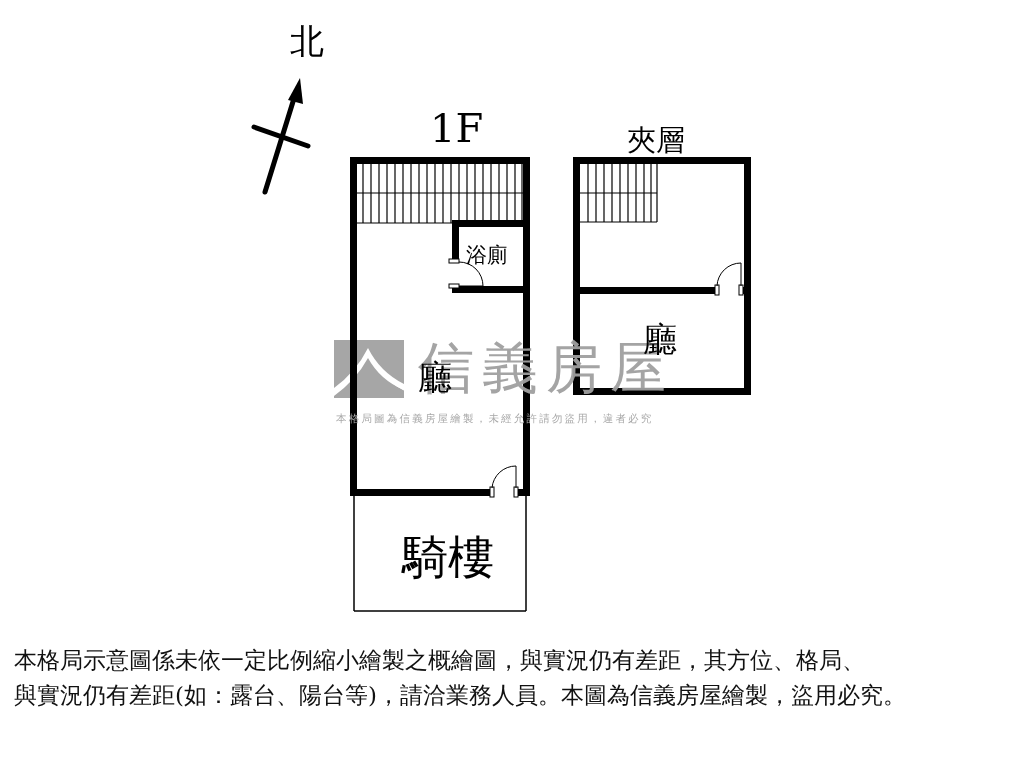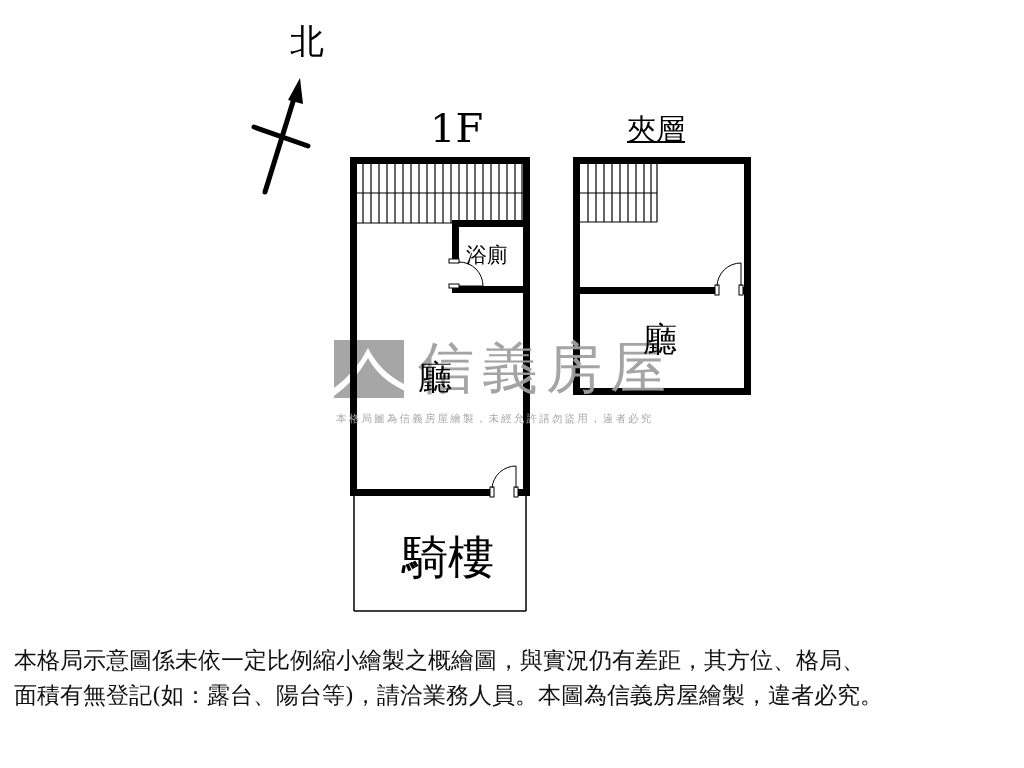--- a/index.html
+++ b/index.html
@@ -176,24 +176,24 @@
     </g>
   </g>
 </svg>
 
 <div class="watermark-brand">信義房屋</div>
 <div class="watermark-sub">本格局圖為信義房屋繪製，未經允許請勿盜用，違者必究</div>
 
 <div class="label" style="left:290px; top:24px; font-size:34px; line-height:1;">北</div>
 
 <div class="label" style="left:414px; top:108px; font-size:40px; line-height:1;margin-left:16px;">1F</div>
-<div class="label" style="left:627px; top:115px; font-size:29px; line-height:1;text-decoration:underline;">夾層</div>
+<div class="label" style="left:627px; top:126px; font-size:29px; line-height:1;">夾層</div>
 
 <div class="label" style="left:466px; top:245px; font-size:21px; line-height:1;">浴廁</div>
 <div class="label" style="left:418px; top:360px; font-size:34px; line-height:1;">廳</div>
 <div class="label" style="left:402px; top:534px; font-size:46px; line-height:1;">騎樓</div>
 
 <div class="label" style="left:643px; top:322px; font-size:34px; line-height:1;">廳</div>
 
 <div class="disclaimer">
   <div>本格局示意圖係未依一定比例縮小繪製之概繪圖，與實況仍有差距，其方位、格局、</div>
-  <div style="margin-top:2px;">面積有無登記(如：露台、陽台等)，請洽業務人員。本圖為信義房屋繪製，違者必究。</div>
+  <div style="margin-top:2px;">與實況仍有差距(如：露台、陽台等)，請洽業務人員。本圖為信義房屋繪製，盜用必究。</div>
 </div>
 
 </body></html>

